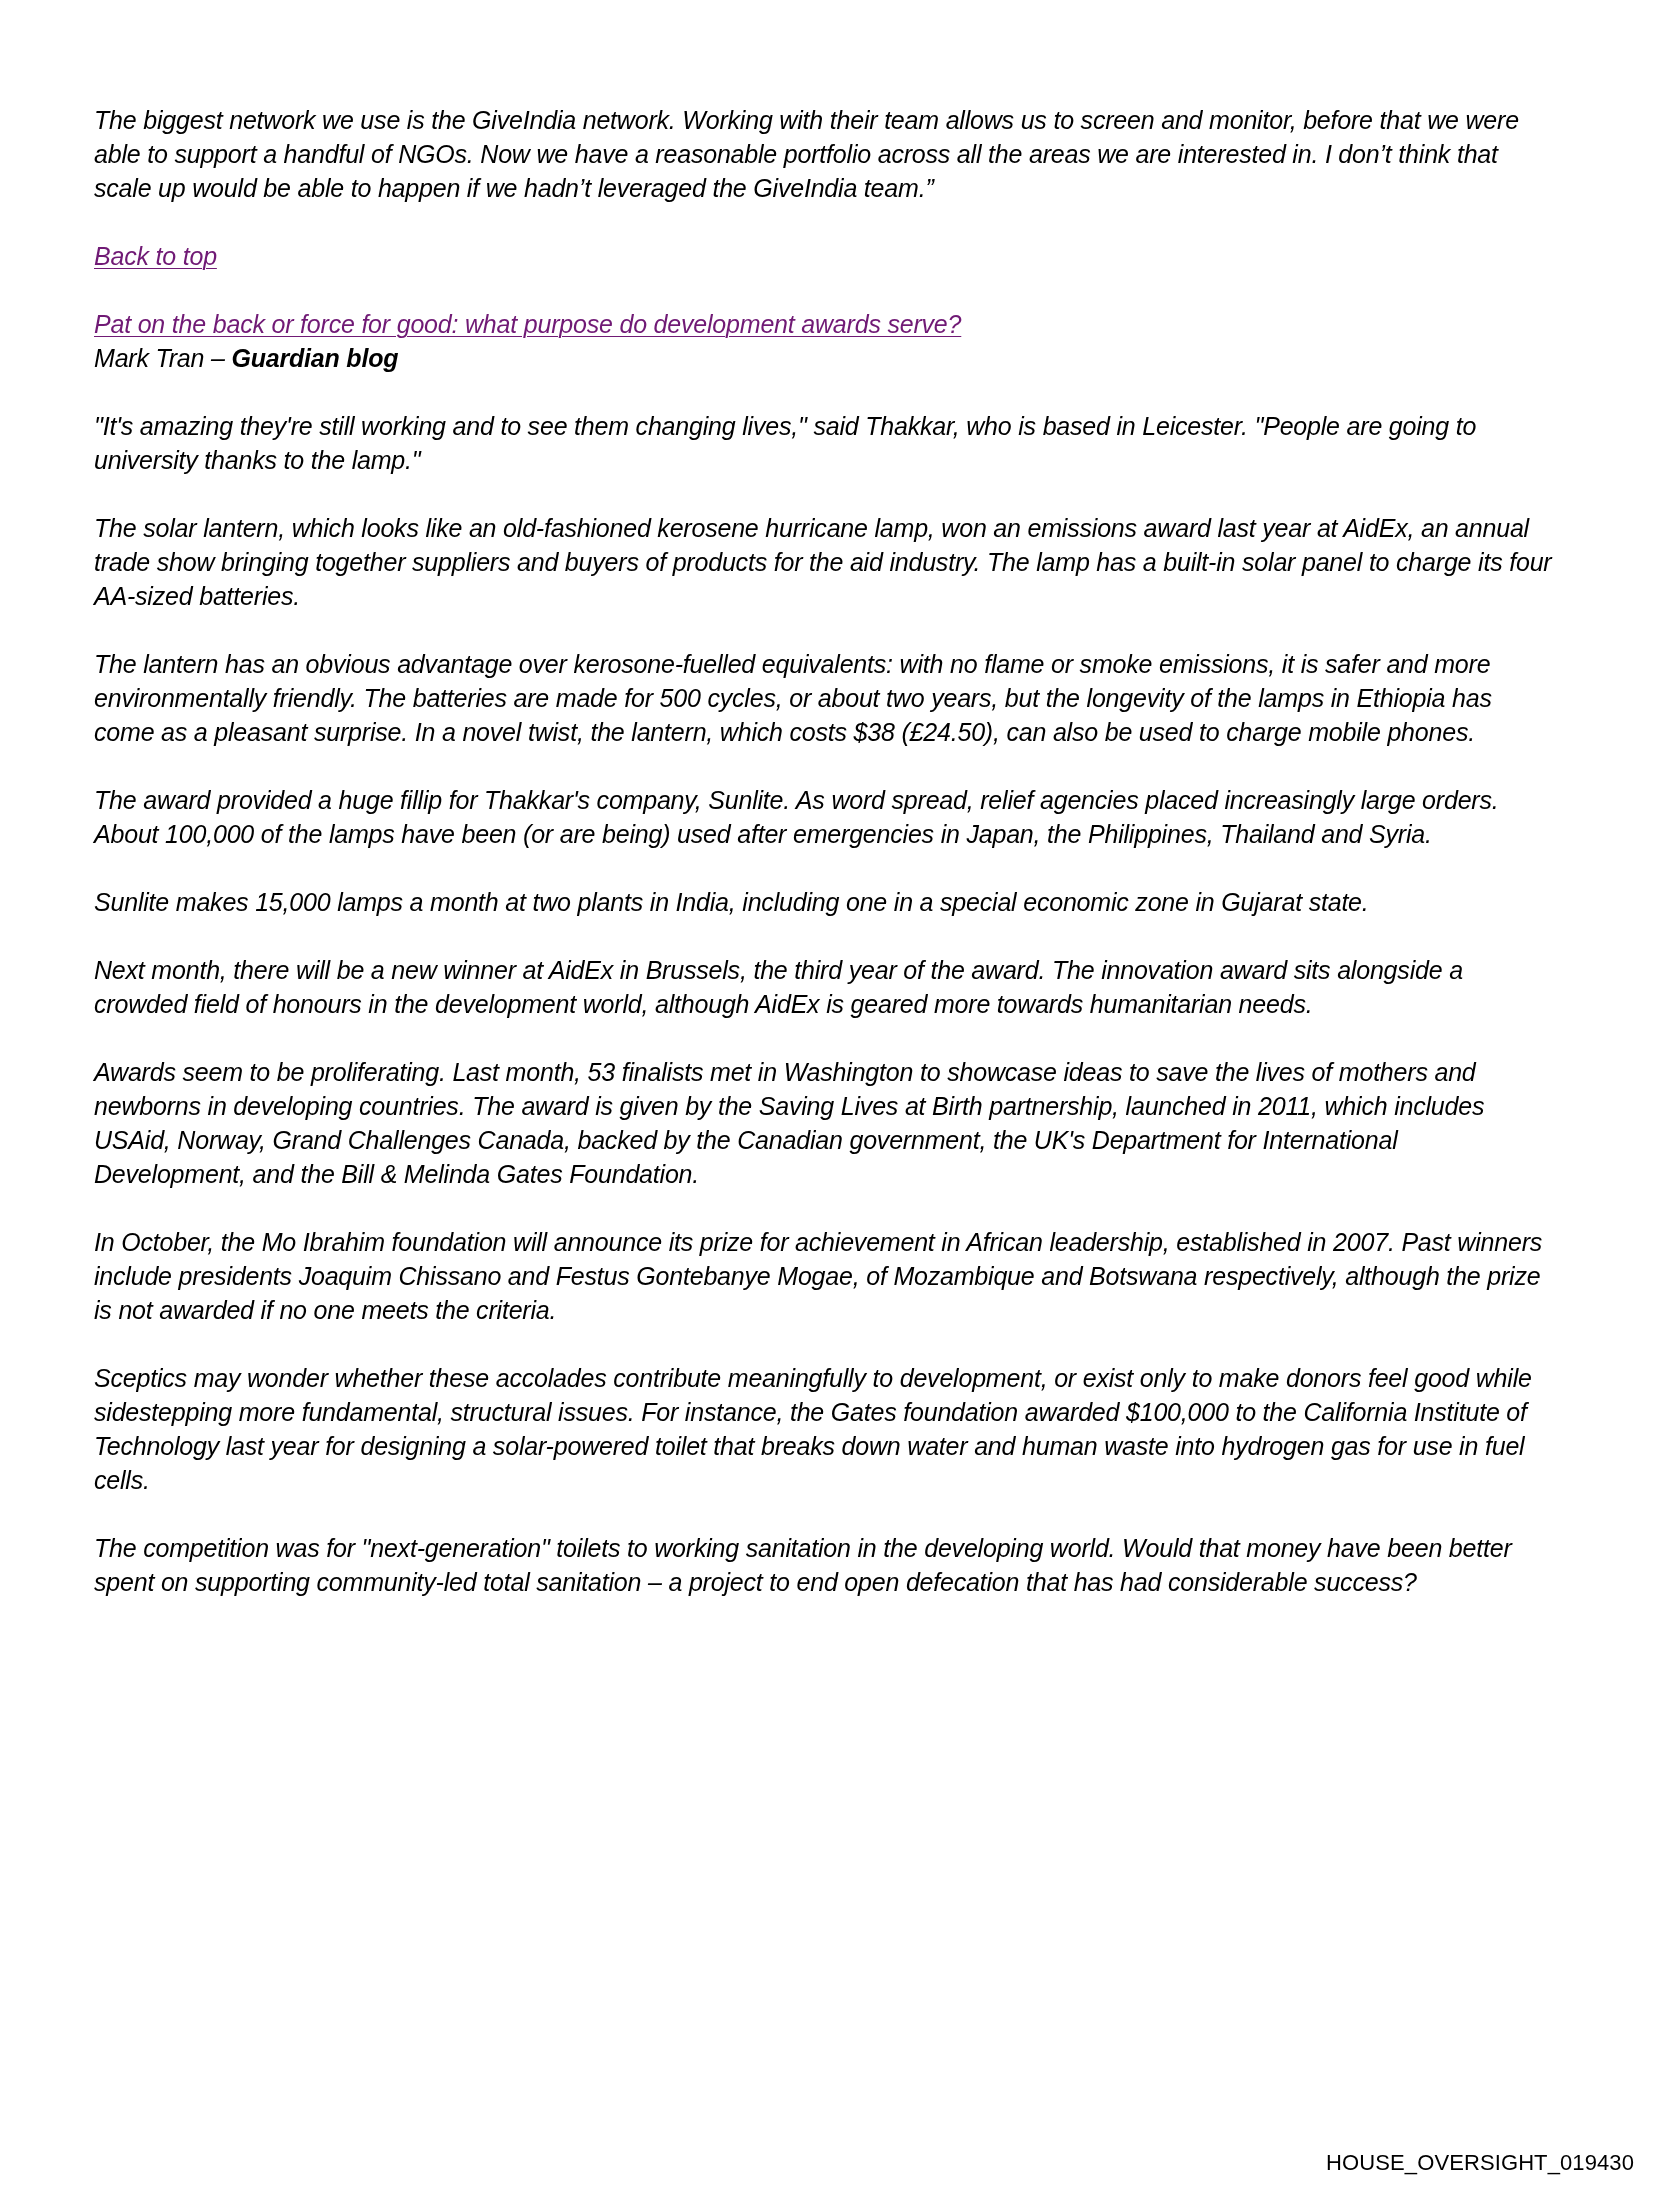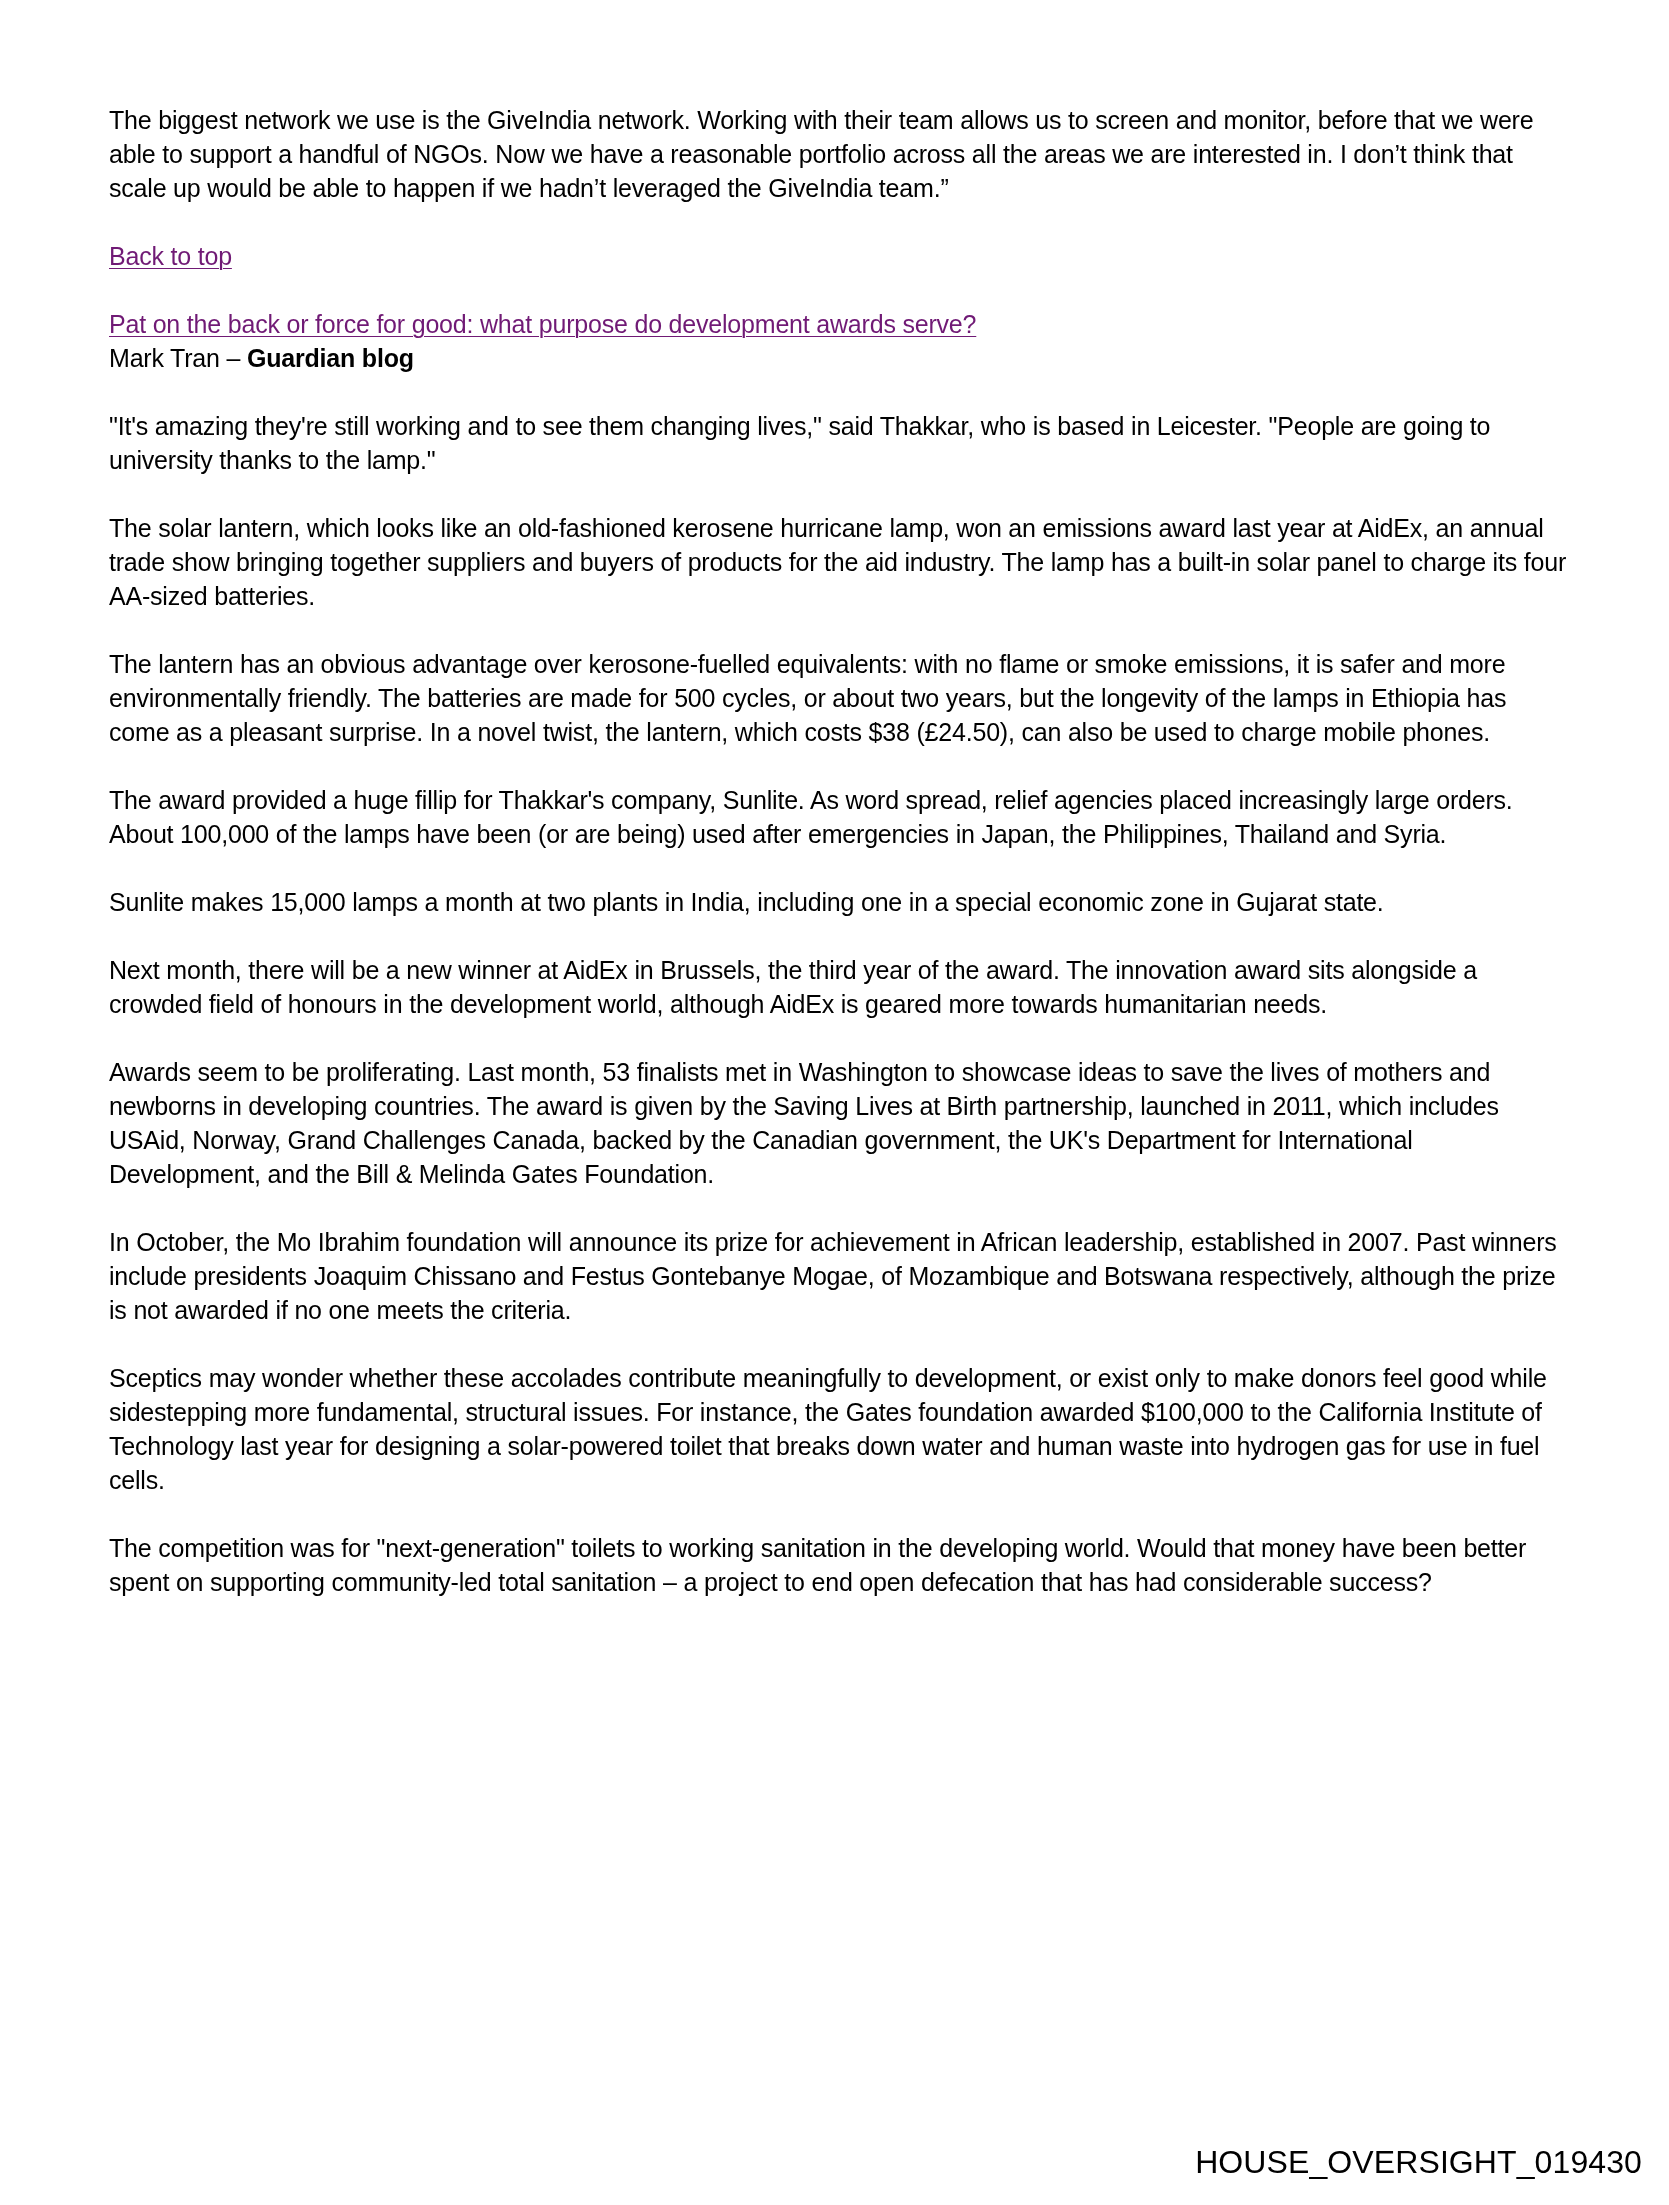--- a/index.html
+++ b/index.html
@@ -10,26 +10,27 @@
     body {
       width: 1669px;
       height: 2205px;
       position: relative;
       overflow: hidden;
       font-family: "Liberation Sans", sans-serif;
       color: #000000;
     }
     .page {
       position: absolute;
-      left: 109px;
+      left: 94px;
       top: 103px;
       width: 1460px;
       font-size: 25px;
       line-height: 34px;
       letter-spacing: -0.2px;
+      font-style: italic;
     }
     .para {
       margin: 0 0 34px 0;
     }
     .link {
       color: #701a75;
       text-decoration: underline;
       text-underline-offset: 3.3px;
       text-decoration-thickness: 1.3px;
       cursor: pointer;
@@ -38,23 +39,23 @@
       font-weight: bold;
     }
     .article-head {
       margin: 0 0 34px 0;
     }
     .article-head .title-line {
       display: block;
     }
     .footer-id {
       position: absolute;
-      right: 27px;
+      right: 35px;
       top: 2144px;
-      font-size: 32px;
+      font-size: 22px;
       line-height: 37px;
       letter-spacing: 0.1px;
       font-family: "Liberation Sans", sans-serif;
     }
   </style>
 </head>
 <body>
 
 <div class="page">
 

